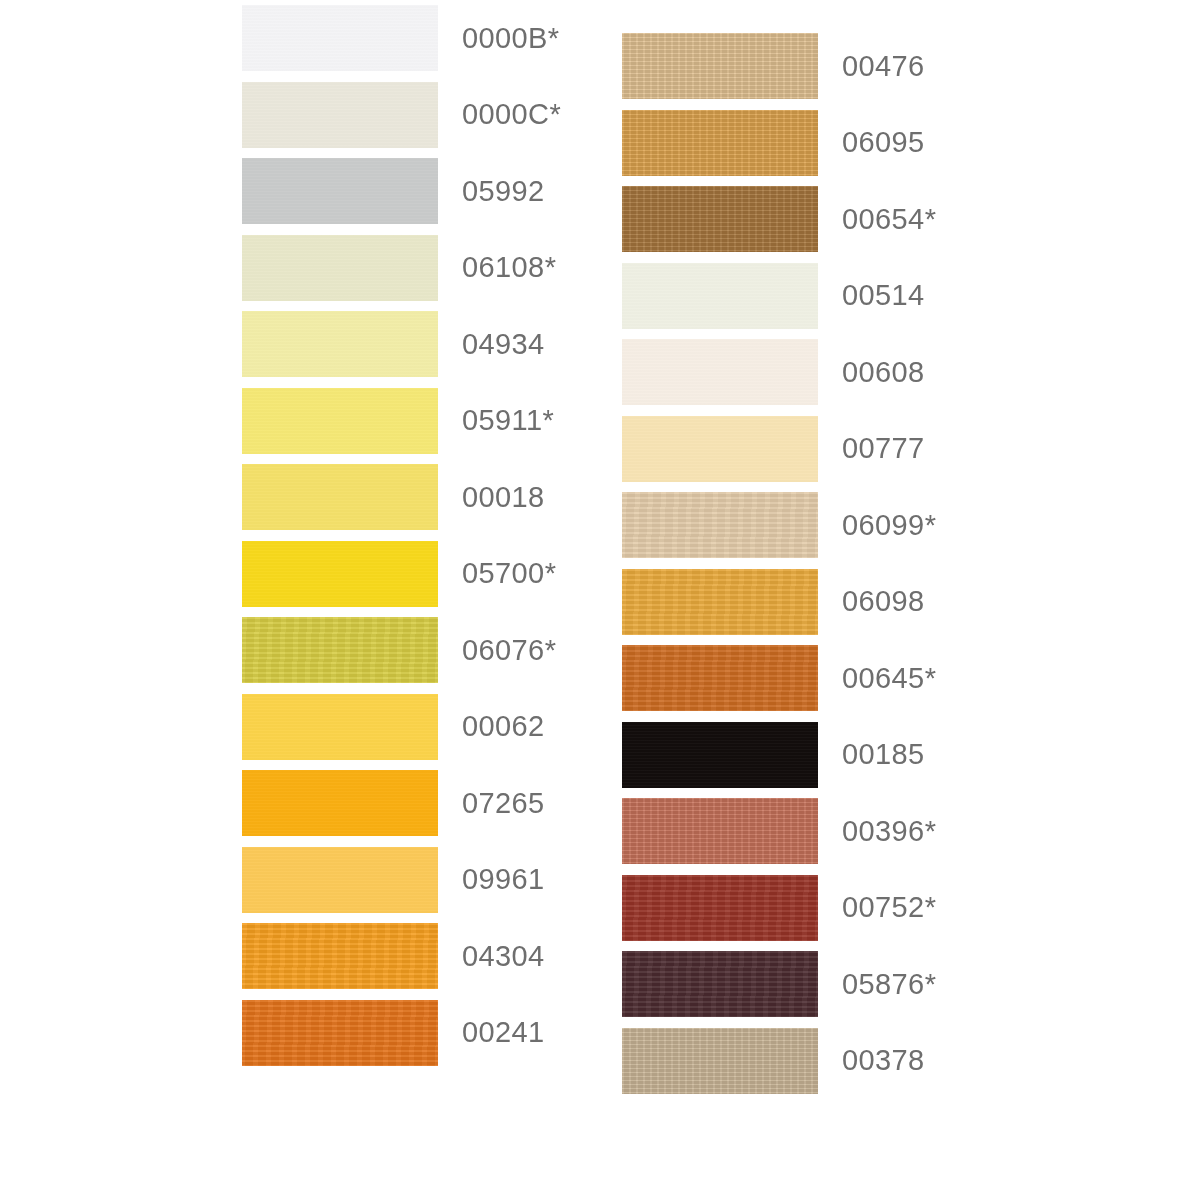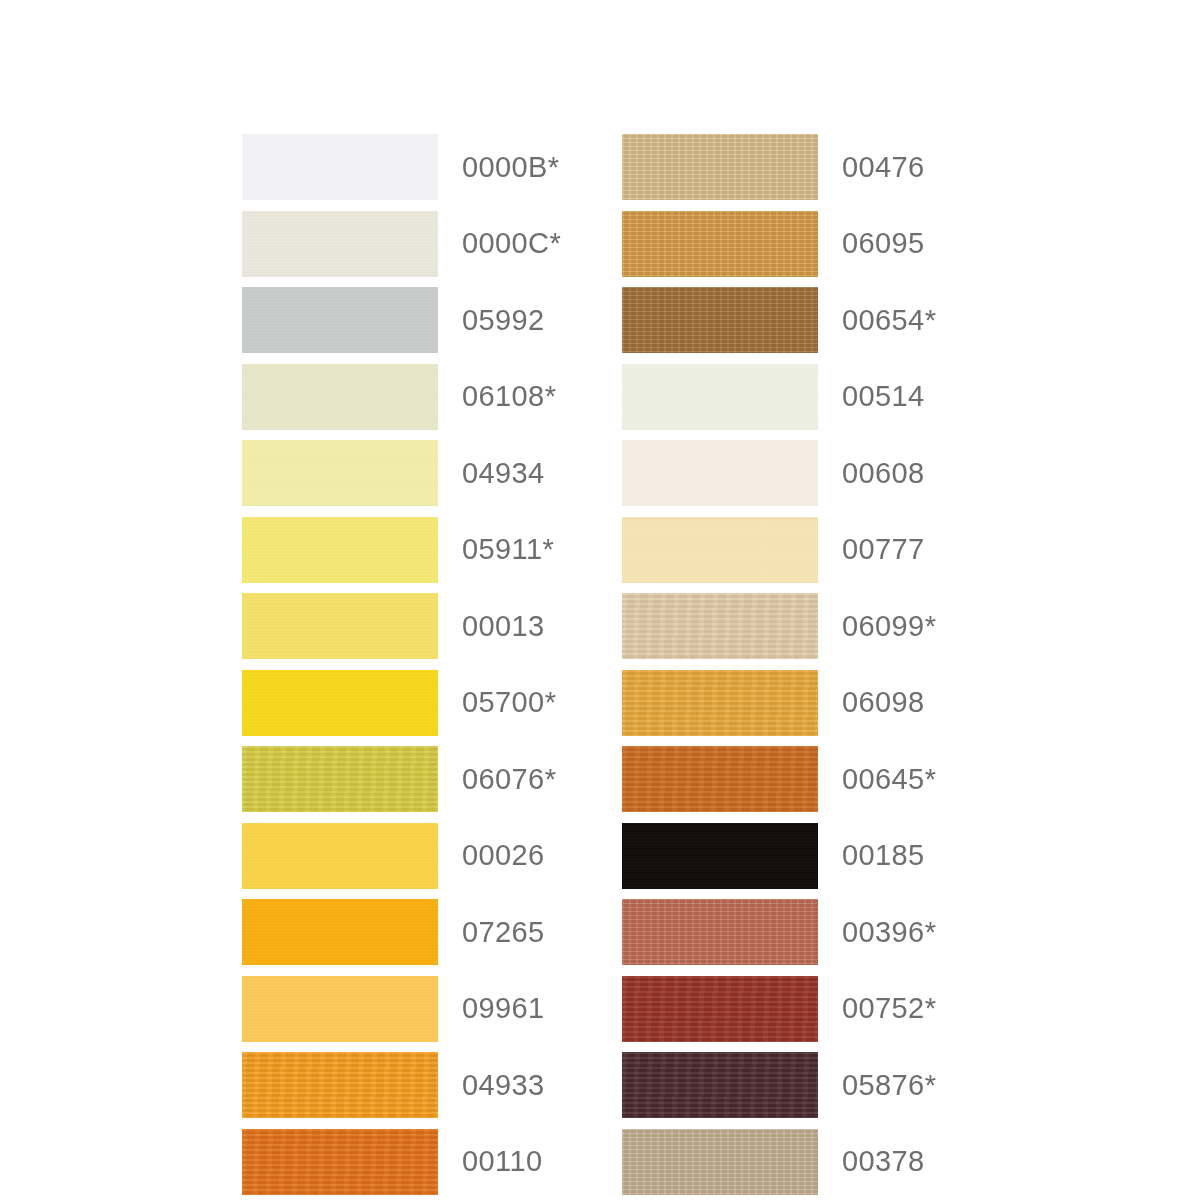--- a/index.html
+++ b/index.html
@@ -15,21 +15,21 @@
     font-family: "Liberation Sans", "DejaVu Sans", sans-serif;
   }
 
   .chart {
     position: relative;
     width: 1200px;
     height: 1200px;
     background: #ffffff;
     display: flex;
     flex-direction: row;
-    align-items: flex-end;
+    align-items: flex-start;
   }
 
   .col-spacer-left  { width: 242px; flex: 0 0 242px; }
   .col-gap          { width: 0px;   flex: 0 0 0px;   }
 
   .column {
     display: flex;
     flex-direction: column;
     flex: 0 0 auto;
   }
@@ -154,63 +154,63 @@
       <div class="swatch-row">
     <div class="swatch tex-smooth">
       <div class="swatch-inner" style="background: rgb(245, 232, 117);"></div>
     </div>
     <div class="swatch-label">05911*</div>
   </div>
       <div class="swatch-row">
     <div class="swatch tex-smooth">
       <div class="swatch-inner" style="background: rgb(244, 224, 106);"></div>
     </div>
-    <div class="swatch-label">00013</div>
+    <div class="swatch-label">00018</div>
   </div>
       <div class="swatch-row">
     <div class="swatch tex-smooth">
       <div class="swatch-inner" style="background: rgb(247, 216, 28);"></div>
     </div>
     <div class="swatch-label">05700*</div>
   </div>
       <div class="swatch-row">
     <div class="swatch tex-grain">
       <div class="swatch-inner" style="background: rgb(214, 204, 67);"></div>
     </div>
     <div class="swatch-label">06076*</div>
   </div>
       <div class="swatch-row">
     <div class="swatch tex-smooth">
       <div class="swatch-inner" style="background: rgb(251, 211, 74);"></div>
     </div>
-    <div class="swatch-label">00026</div>
+    <div class="swatch-label">00062</div>
   </div>
       <div class="swatch-row">
     <div class="swatch tex-smooth">
       <div class="swatch-inner" style="background: rgb(249, 175, 18);"></div>
     </div>
     <div class="swatch-label">07265</div>
   </div>
       <div class="swatch-row">
     <div class="swatch tex-smooth">
       <div class="swatch-inner" style="background: rgb(251, 201, 88);"></div>
     </div>
     <div class="swatch-label">09961</div>
   </div>
       <div class="swatch-row">
     <div class="swatch tex-grain">
       <div class="swatch-inner" style="background: rgb(245, 158, 31);"></div>
     </div>
-    <div class="swatch-label">04933</div>
+    <div class="swatch-label">04304</div>
   </div>
       <div class="swatch-row">
     <div class="swatch tex-grain">
       <div class="swatch-inner" style="background: rgb(226, 114, 26);"></div>
     </div>
-    <div class="swatch-label">00110</div>
+    <div class="swatch-label">00241</div>
   </div>
     </div>
 
   <div class="col-gap"></div>
 
   <div class="column column-right">
       <div class="swatch-row">
     <div class="swatch tex-woven">
       <div class="swatch-inner" style="background: rgb(227, 195, 147);"></div>
     </div>

